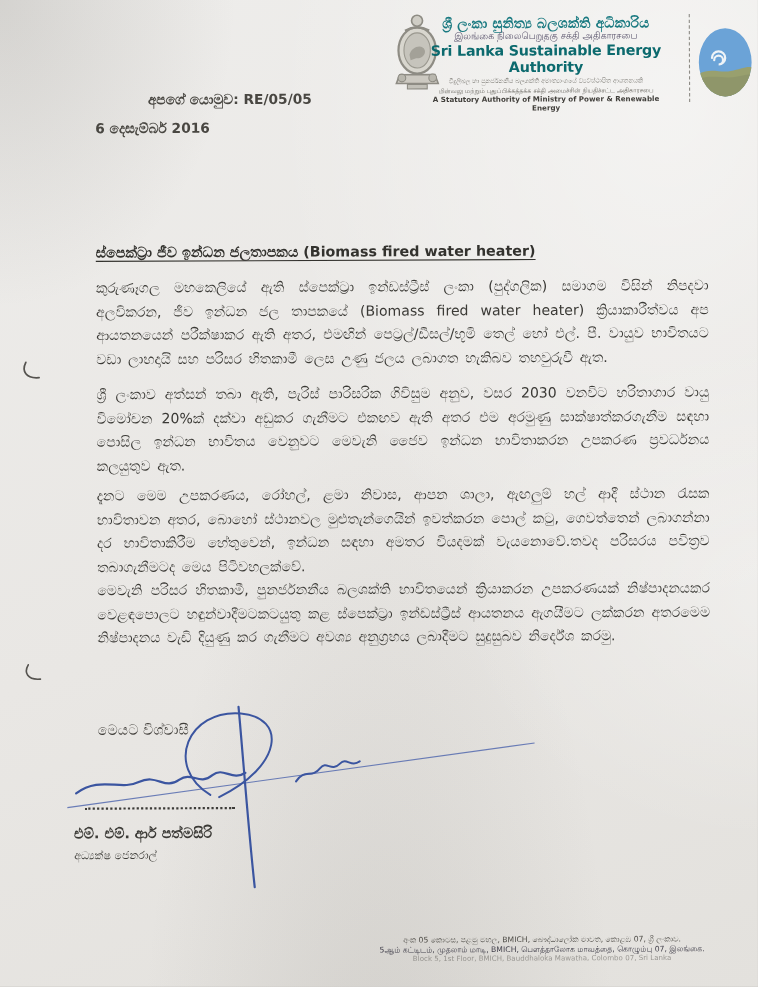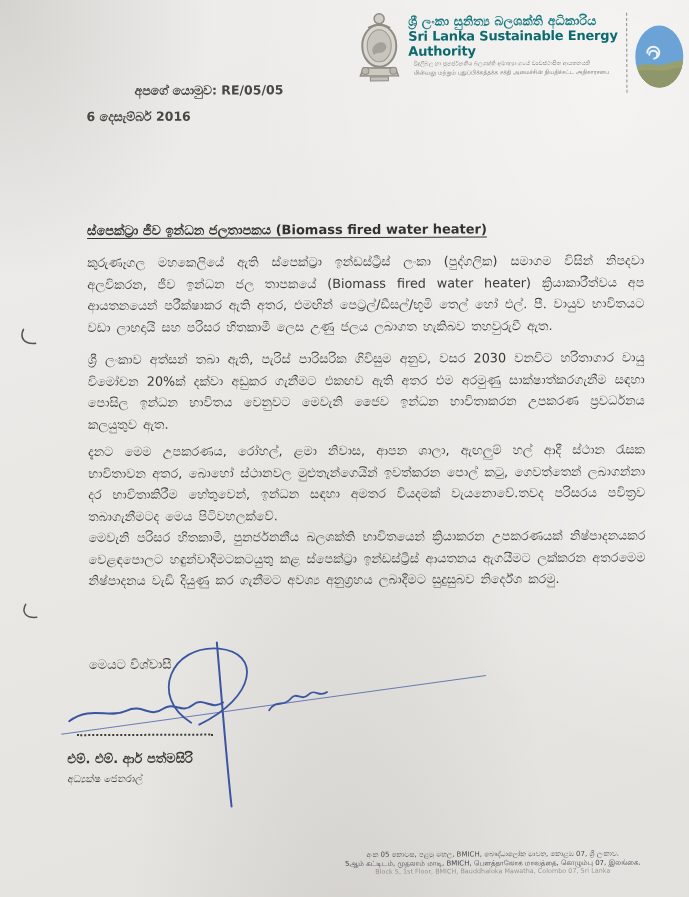--- a/index.html
+++ b/index.html
@@ -11,21 +11,21 @@
       radial-gradient(ellipse at 0% 0%, rgba(110,106,98,0.20), transparent 22%),
       radial-gradient(ellipse at 50% 118%, rgba(110,106,98,0.16), transparent 45%),
       radial-gradient(ellipse at 103% 60%, rgba(255,255,255,0.35), transparent 30%),
       linear-gradient(160deg,#eeedeb 0%,#e9e7e4 55%,#e3e1dd 100%);
     color:#3b3a36;
   }
   .tilt{position:absolute;inset:0;transform:rotate(-0.25deg);}
   
   .letterhead{position:absolute;left:352px;top:6px;width:336px;height:92px;}
   .emblem{position:absolute;left:4px;top:4px;width:50px;height:74px;}
-  .head-text{position:absolute;left:58px;top:8px;width:212px;}
+  .head-text{position:absolute;left:40px;top:8px;width:212px;text-align:center;}
   .h-si{font-size:12.5px;font-weight:bold;color:#1a7a81;letter-spacing:.2px;line-height:15px;}
   .h-ta{font-size:8.5px;color:#5e5870;line-height:11px;}
   .h-en{font-size:13px;font-weight:bold;color:#0c6a6e;line-height:15px;letter-spacing:-0.2px;}
   .h-sub{font-size:6px;color:#716f69;line-height:7.5px;margin-top:1px;transform:scale(.95);}
   .h-sub-en{font-size:6.5px;font-weight:bold;color:#413f3b;line-height:8px;}
   .head-divider{position:absolute;left:276px;top:8px;height:80px;width:0;border-left:1.5px dashed #8d8b85;}
   .round-logo{position:absolute;left:284px;top:18px;width:50px;height:68px;}
   
   .ref-line{position:absolute;left:88px;top:82px;font-size:12.5px;font-weight:bold;color:#494742;margin-left:48px;}
   .date-line{position:absolute;left:88px;top:108px;font-size:12.5px;font-weight:bold;color:#494742;}
@@ -61,23 +61,25 @@
         <path d="M18 40 C20 32 30 30 32 36 C33 40 28 44 24 43 L19 45 Z" fill="#a3a198"></path>
         <circle cx="25" cy="9" r="5" fill="#cfcdc5" stroke="#8e8c84" stroke-width="1.5"></circle>
         <path d="M14 18 Q25 12 36 18" fill="none" stroke="#8e8c84" stroke-width="2"></path>
         <path d="M9 58 L41 58 L44 66 L6 66 Z" fill="#ccc9c1" stroke="#8e8c84" stroke-width="1.5"></path>
         <circle cx="11" cy="61" r="3.5" fill="#b9b7ae" stroke="#8e8c84" stroke-width="1"></circle>
         <circle cx="39" cy="61" r="3.5" fill="#b9b7ae" stroke="#8e8c84" stroke-width="1"></circle>
         <rect x="16" y="67" width="18" height="4" fill="#c2c0b8" stroke="#8e8c84" stroke-width="1"></rect>
       </svg>
       <div class="head-text">
         <div class="h-si">ශ්‍රී ලංකා සුනිත්‍ය බලශක්ති අධිකාරිය</div>
+        <div class="h-ta">இலங்கை நிலைபெறுதகு சக்தி அதிகாரசபை</div>
         <div class="h-en">Sri Lanka Sustainable Energy Authority</div>
         <div class="h-sub">විදුලිබල හා පුනර්ජනනීය බලශක්ති අමාත්‍යාංශයේ ව්‍යවස්ථාපිත ආයතනයකි</div>
         <div class="h-sub">மின்வலு மற்றும் புதுப்பிக்கத்தக்க சக்தி அமைச்சின் நியதிச்சட்ட அதிகாரசபை</div>
+        <div class="h-sub-en">A Statutory Authority of Ministry of Power &amp; Renewable Energy</div>
       </div>
       <div class="head-divider"></div>
       <svg class="round-logo" viewBox="0 0 50 68">
         <defs>
             <clipPath id="logoClip">
               <ellipse cx="25" cy="34" rx="24" ry="31"></ellipse>
             </clipPath>
           </defs>
         <ellipse cx="25" cy="34" rx="24" ry="31" fill="#6ba3d7"></ellipse>
         <g clip-path="url(#logoClip)">

